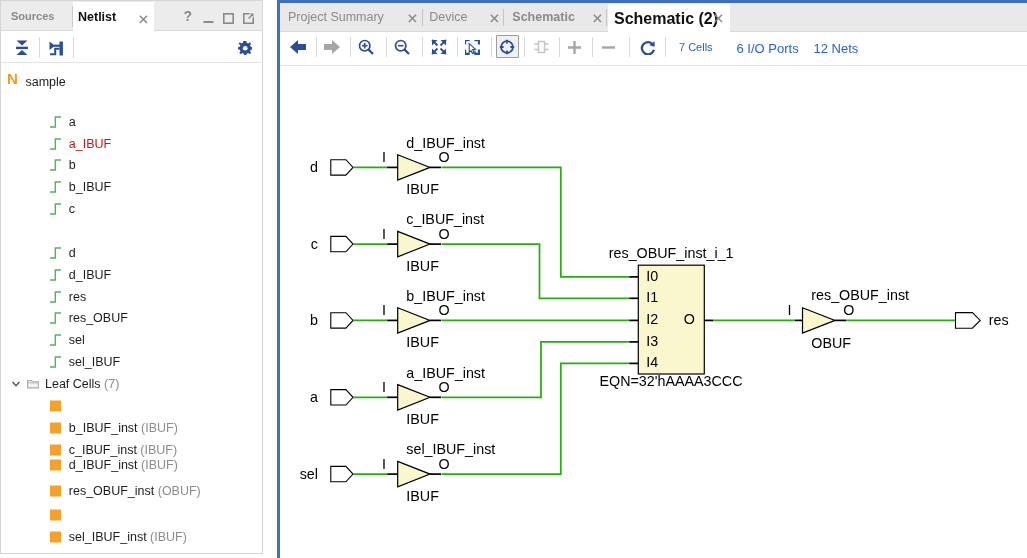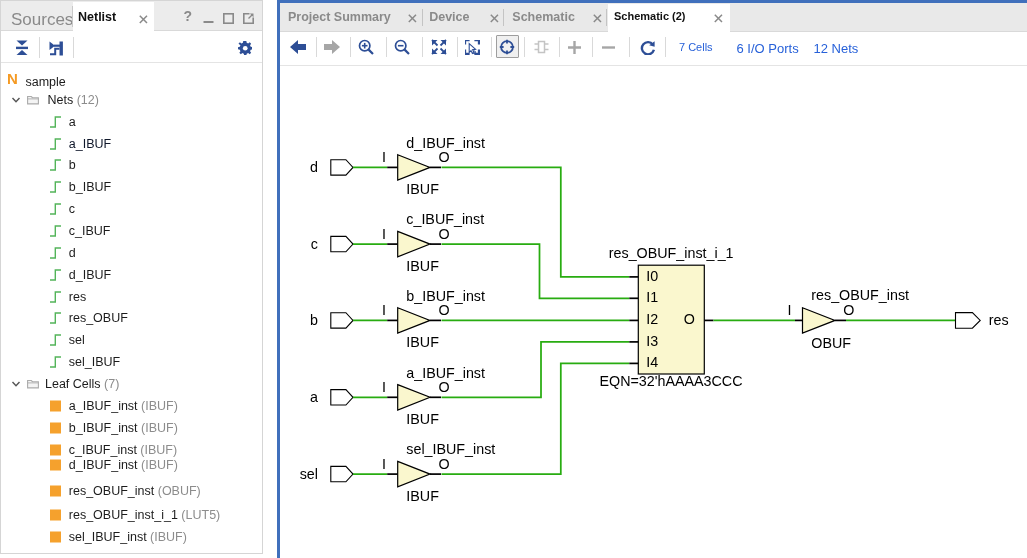--- a/index.html
+++ b/index.html
@@ -1,21 +1,21 @@
 <!DOCTYPE html>
 <html><head><meta charset="utf-8">
 <style>
 * { margin:0; padding:0; box-sizing:border-box; }
 html,body { width:1027px; height:558px; background:#fff; font-family:"Liberation Sans",sans-serif; overflow:hidden; position:relative; }
 </style></head>
 <body>
 
 <div style="position:absolute;left:0;top:0;width:263px;height:554px;background:#fff;border:1px solid #D5D5D5">
   <div style="position:absolute;left:0;top:0;width:261px;height:30px;background:#ECECEC;border-bottom:1px solid #D9D9D9"></div>
-  <span style="position:absolute;left:10px;top:9px;font-weight:normal;color:#8a8a8a;font-size:17px">Sources</span>
+  <span style="position:absolute;left:10px;top:9px;font-weight:bold;color:#8a8a8a;font-size:11px">Sources</span>
   <div style="position:absolute;left:71px;top:5px;width:1px;height:21px;background:#C9C9C9"></div>
   <div style="position:absolute;left:72px;top:1px;width:80.5px;height:30px;background:#fff"></div>
   <span style="position:absolute;left:77px;top:9px;font-weight:bold;color:#111;font-size:12.5px">Netlist</span>
   <svg width="9" height="9" style="position:absolute;left:138.4px;top:14px">
       <path d="M0.8,0.8 L8,8 M8,0.8 L0.8,8" stroke="#8a8a8a" stroke-width="1.5"></path>
     </svg>
   <div style="position:absolute;left:0;top:0;width:263px;height:28px;color:#8a8a8a">
       <span style="position:absolute;left:182.5px;top:7px;font-size:14px;font-weight:bold">?</span>
       <svg width="12" height="4" style="position:absolute;left:202px;top:19px">
         <path d="M0.5,2 H10.5" stroke="#8a8a8a" stroke-width="2"></path>
@@ -47,149 +47,126 @@
     </svg>
     <div style="position:absolute;left:38px;top:36px;width:1px;height:21px;background:#D9D9D9"></div>
     <div style="position:absolute;left:72px;top:36px;width:1px;height:21px;background:#D9D9D9"></div>
   <div style="position:absolute;left:0;top:0;width:261px;height:552px;overflow:hidden;font-size:12.5px;color:#0a0a0a">
   <div style="position:absolute;left:0;top:65.90px;width:261px;height:22px;line-height:22px;white-space:nowrap">
         <span style="position:absolute;left:6px;top:11px;transform:translateY(-50%);display:inline-flex">
           <span style="color:#F59A23;font-weight:bold;font-size:15px;line-height:15px">N</span>
         </span>
         <span style="position:absolute;left:24.5px;top:4px;color:#1c1c1c">sample</span>
       </div>
-<div style="position:absolute;left:0;top:87.77px;width:261px;height:22px;line-height:22px;white-space:nowrap">
+<div style="position:absolute;left:0;top:109.64px;width:261px;height:22px;line-height:22px;white-space:nowrap">
+        <span style="position:absolute;left:48px;top:11px;transform:translateY(-50%);display:inline-flex">
+          <svg width="14" height="14" viewBox="0 0 14 14" style="margin:0 0 0 0">
+            <path d="M1,12 H6.3 V2 H12" fill="none" stroke="#53B459" stroke-width="1.4"></path>
+          </svg>
+        </span>
+        <span style="position:absolute;left:67.8px;top:0;color:#1c1c1c">a</span>
+      </div>
+<div style="position:absolute;left:0;top:131.51px;width:261px;height:22px;line-height:22px;white-space:nowrap">
+        <span style="position:absolute;left:48px;top:11px;transform:translateY(-50%);display:inline-flex">
+          <svg width="14" height="14" viewBox="0 0 14 14" style="margin:0 0 0 0">
+            <path d="M1,12 H6.3 V2 H12" fill="none" stroke="#53B459" stroke-width="1.4"></path>
+          </svg>
+        </span>
+        <span style="position:absolute;left:67.8px;top:0;color:#b91c1c">a_IBUF</span>
+      </div>
+<div style="position:absolute;left:0;top:153.38px;width:261px;height:22px;line-height:22px;white-space:nowrap">
+        <span style="position:absolute;left:48px;top:11px;transform:translateY(-50%);display:inline-flex">
+          <svg width="14" height="14" viewBox="0 0 14 14" style="margin:0 0 0 0">
+            <path d="M1,12 H6.3 V2 H12" fill="none" stroke="#53B459" stroke-width="1.4"></path>
+          </svg>
+        </span>
+        <span style="position:absolute;left:67.8px;top:0;color:#1c1c1c">b</span>
+      </div>
+<div style="position:absolute;left:0;top:175.25px;width:261px;height:22px;line-height:22px;white-space:nowrap">
+        <span style="position:absolute;left:48px;top:11px;transform:translateY(-50%);display:inline-flex">
+          <svg width="14" height="14" viewBox="0 0 14 14" style="margin:0 0 0 0">
+            <path d="M1,12 H6.3 V2 H12" fill="none" stroke="#53B459" stroke-width="1.4"></path>
+          </svg>
+        </span>
+        <span style="position:absolute;left:67.8px;top:0;color:#1c1c1c">b_IBUF</span>
+      </div>
+<div style="position:absolute;left:0;top:197.12px;width:261px;height:22px;line-height:22px;white-space:nowrap">
+        <span style="position:absolute;left:48px;top:11px;transform:translateY(-50%);display:inline-flex">
+          <svg width="14" height="14" viewBox="0 0 14 14" style="margin:0 0 0 0">
+            <path d="M1,12 H6.3 V2 H12" fill="none" stroke="#53B459" stroke-width="1.4"></path>
+          </svg>
+        </span>
+        <span style="position:absolute;left:67.8px;top:0;color:#1c1c1c">c</span>
+      </div>
+<div style="position:absolute;left:0;top:240.86px;width:261px;height:22px;line-height:22px;white-space:nowrap">
+        <span style="position:absolute;left:48px;top:11px;transform:translateY(-50%);display:inline-flex">
+          <svg width="14" height="14" viewBox="0 0 14 14" style="margin:0 0 0 0">
+            <path d="M1,12 H6.3 V2 H12" fill="none" stroke="#53B459" stroke-width="1.4"></path>
+          </svg>
+        </span>
+        <span style="position:absolute;left:67.8px;top:0;color:#1c1c1c">d</span>
+      </div>
+<div style="position:absolute;left:0;top:262.73px;width:261px;height:22px;line-height:22px;white-space:nowrap">
+        <span style="position:absolute;left:48px;top:11px;transform:translateY(-50%);display:inline-flex">
+          <svg width="14" height="14" viewBox="0 0 14 14" style="margin:0 0 0 0">
+            <path d="M1,12 H6.3 V2 H12" fill="none" stroke="#53B459" stroke-width="1.4"></path>
+          </svg>
+        </span>
+        <span style="position:absolute;left:67.8px;top:0;color:#1c1c1c">d_IBUF</span>
+      </div>
+<div style="position:absolute;left:0;top:284.60px;width:261px;height:22px;line-height:22px;white-space:nowrap">
+        <span style="position:absolute;left:48px;top:11px;transform:translateY(-50%);display:inline-flex">
+          <svg width="14" height="14" viewBox="0 0 14 14" style="margin:0 0 0 0">
+            <path d="M1,12 H6.3 V2 H12" fill="none" stroke="#53B459" stroke-width="1.4"></path>
+          </svg>
+        </span>
+        <span style="position:absolute;left:67.8px;top:0;color:#1c1c1c">res</span>
+      </div>
+<div style="position:absolute;left:0;top:306.47px;width:261px;height:22px;line-height:22px;white-space:nowrap">
+        <span style="position:absolute;left:48px;top:11px;transform:translateY(-50%);display:inline-flex">
+          <svg width="14" height="14" viewBox="0 0 14 14" style="margin:0 0 0 0">
+            <path d="M1,12 H6.3 V2 H12" fill="none" stroke="#53B459" stroke-width="1.4"></path>
+          </svg>
+        </span>
+        <span style="position:absolute;left:67.8px;top:0;color:#1c1c1c">res_OBUF</span>
+      </div>
+<div style="position:absolute;left:0;top:328.34px;width:261px;height:22px;line-height:22px;white-space:nowrap">
+        <span style="position:absolute;left:48px;top:11px;transform:translateY(-50%);display:inline-flex">
+          <svg width="14" height="14" viewBox="0 0 14 14" style="margin:0 0 0 0">
+            <path d="M1,12 H6.3 V2 H12" fill="none" stroke="#53B459" stroke-width="1.4"></path>
+          </svg>
+        </span>
+        <span style="position:absolute;left:67.8px;top:0;color:#1c1c1c">sel</span>
+      </div>
+<div style="position:absolute;left:0;top:350.21px;width:261px;height:22px;line-height:22px;white-space:nowrap">
+        <span style="position:absolute;left:48px;top:11px;transform:translateY(-50%);display:inline-flex">
+          <svg width="14" height="14" viewBox="0 0 14 14" style="margin:0 0 0 0">
+            <path d="M1,12 H6.3 V2 H12" fill="none" stroke="#53B459" stroke-width="1.4"></path>
+          </svg>
+        </span>
+        <span style="position:absolute;left:67.8px;top:0;color:#1c1c1c">sel_IBUF</span>
+      </div>
+<div style="position:absolute;left:0;top:372.08px;width:261px;height:22px;line-height:22px;white-space:nowrap">
         <span style="position:absolute;left:10px;top:11px;transform:translateY(-50%);display:inline-flex">
           <svg width="10" height="10" viewBox="0 0 10 10">
             <path d="M1.5,3 L5,6.8 L8.5,3" fill="none" stroke="#555" stroke-width="1.4"></path>
           </svg>
         </span>
         <span style="position:absolute;left:26px;top:11px;transform:translateY(-50%);display:inline-flex">
           <svg width="12" height="11" viewBox="0 0 12 11">
             <path d="M0.6,9.4 V2 H4.3 L5.5,3.2 H11.4 V9.4 Z" fill="#F4F4F4" stroke="#ABABAB" stroke-width="1.1"></path>
             <path d="M0.6,4.4 H11.4" stroke="#ABABAB" stroke-width="0.9"></path>
           </svg>
         </span>
-        <span style="position:absolute;left:46.5px;top:0;color:#1c1c1c">Nets <span style="color:#8c8c8c">(12)</span></span>
-      </div>
-<div style="position:absolute;left:0;top:109.64px;width:261px;height:22px;line-height:22px;white-space:nowrap">
-        <span style="position:absolute;left:48px;top:11px;transform:translateY(-50%);display:inline-flex">
-          <svg width="14" height="14" viewBox="0 0 14 14" style="margin:0 0 0 0">
-            <path d="M1,12 H6.3 V2 H12" fill="none" stroke="#53B459" stroke-width="1.4"></path>
-          </svg>
-        </span>
-        <span style="position:absolute;left:67.8px;top:0;color:#1c1c1c">a</span>
-      </div>
-<div style="position:absolute;left:0;top:131.51px;width:261px;height:22px;line-height:22px;white-space:nowrap">
-        <span style="position:absolute;left:48px;top:11px;transform:translateY(-50%);display:inline-flex">
-          <svg width="14" height="14" viewBox="0 0 14 14" style="margin:0 0 0 0">
-            <path d="M1,12 H6.3 V2 H12" fill="none" stroke="#53B459" stroke-width="1.4"></path>
-          </svg>
-        </span>
-        <span style="position:absolute;left:67.8px;top:0;color:#0f172a">a_IBUF</span>
-      </div>
-<div style="position:absolute;left:0;top:153.38px;width:261px;height:22px;line-height:22px;white-space:nowrap">
-        <span style="position:absolute;left:48px;top:11px;transform:translateY(-50%);display:inline-flex">
-          <svg width="14" height="14" viewBox="0 0 14 14" style="margin:0 0 0 0">
-            <path d="M1,12 H6.3 V2 H12" fill="none" stroke="#53B459" stroke-width="1.4"></path>
-          </svg>
-        </span>
-        <span style="position:absolute;left:67.8px;top:0;color:#1c1c1c">b</span>
-      </div>
-<div style="position:absolute;left:0;top:175.25px;width:261px;height:22px;line-height:22px;white-space:nowrap">
-        <span style="position:absolute;left:48px;top:11px;transform:translateY(-50%);display:inline-flex">
-          <svg width="14" height="14" viewBox="0 0 14 14" style="margin:0 0 0 0">
-            <path d="M1,12 H6.3 V2 H12" fill="none" stroke="#53B459" stroke-width="1.4"></path>
-          </svg>
-        </span>
-        <span style="position:absolute;left:67.8px;top:0;color:#1c1c1c">b_IBUF</span>
-      </div>
-<div style="position:absolute;left:0;top:197.12px;width:261px;height:22px;line-height:22px;white-space:nowrap">
-        <span style="position:absolute;left:48px;top:11px;transform:translateY(-50%);display:inline-flex">
-          <svg width="14" height="14" viewBox="0 0 14 14" style="margin:0 0 0 0">
-            <path d="M1,12 H6.3 V2 H12" fill="none" stroke="#53B459" stroke-width="1.4"></path>
-          </svg>
-        </span>
-        <span style="position:absolute;left:67.8px;top:0;color:#1c1c1c">c</span>
-      </div>
-<div style="position:absolute;left:0;top:218.99px;width:261px;height:22px;line-height:22px;white-space:nowrap">
-        <span style="position:absolute;left:48px;top:11px;transform:translateY(-50%);display:inline-flex">
-          <svg width="14" height="14" viewBox="0 0 14 14" style="margin:0 0 0 0">
-            <path d="M1,12 H6.3 V2 H12" fill="none" stroke="#53B459" stroke-width="1.4"></path>
-          </svg>
-        </span>
-        <span style="position:absolute;left:67.8px;top:0;color:#1c1c1c">c_IBUF</span>
-      </div>
-<div style="position:absolute;left:0;top:240.86px;width:261px;height:22px;line-height:22px;white-space:nowrap">
-        <span style="position:absolute;left:48px;top:11px;transform:translateY(-50%);display:inline-flex">
-          <svg width="14" height="14" viewBox="0 0 14 14" style="margin:0 0 0 0">
-            <path d="M1,12 H6.3 V2 H12" fill="none" stroke="#53B459" stroke-width="1.4"></path>
-          </svg>
-        </span>
-        <span style="position:absolute;left:67.8px;top:0;color:#1c1c1c">d</span>
-      </div>
-<div style="position:absolute;left:0;top:262.73px;width:261px;height:22px;line-height:22px;white-space:nowrap">
-        <span style="position:absolute;left:48px;top:11px;transform:translateY(-50%);display:inline-flex">
-          <svg width="14" height="14" viewBox="0 0 14 14" style="margin:0 0 0 0">
-            <path d="M1,12 H6.3 V2 H12" fill="none" stroke="#53B459" stroke-width="1.4"></path>
-          </svg>
-        </span>
-        <span style="position:absolute;left:67.8px;top:0;color:#1c1c1c">d_IBUF</span>
-      </div>
-<div style="position:absolute;left:0;top:284.60px;width:261px;height:22px;line-height:22px;white-space:nowrap">
-        <span style="position:absolute;left:48px;top:11px;transform:translateY(-50%);display:inline-flex">
-          <svg width="14" height="14" viewBox="0 0 14 14" style="margin:0 0 0 0">
-            <path d="M1,12 H6.3 V2 H12" fill="none" stroke="#53B459" stroke-width="1.4"></path>
-          </svg>
-        </span>
-        <span style="position:absolute;left:67.8px;top:0;color:#1c1c1c">res</span>
-      </div>
-<div style="position:absolute;left:0;top:306.47px;width:261px;height:22px;line-height:22px;white-space:nowrap">
-        <span style="position:absolute;left:48px;top:11px;transform:translateY(-50%);display:inline-flex">
-          <svg width="14" height="14" viewBox="0 0 14 14" style="margin:0 0 0 0">
-            <path d="M1,12 H6.3 V2 H12" fill="none" stroke="#53B459" stroke-width="1.4"></path>
-          </svg>
-        </span>
-        <span style="position:absolute;left:67.8px;top:0;color:#1c1c1c">res_OBUF</span>
-      </div>
-<div style="position:absolute;left:0;top:328.34px;width:261px;height:22px;line-height:22px;white-space:nowrap">
-        <span style="position:absolute;left:48px;top:11px;transform:translateY(-50%);display:inline-flex">
-          <svg width="14" height="14" viewBox="0 0 14 14" style="margin:0 0 0 0">
-            <path d="M1,12 H6.3 V2 H12" fill="none" stroke="#53B459" stroke-width="1.4"></path>
-          </svg>
-        </span>
-        <span style="position:absolute;left:67.8px;top:0;color:#1c1c1c">sel</span>
-      </div>
-<div style="position:absolute;left:0;top:350.21px;width:261px;height:22px;line-height:22px;white-space:nowrap">
-        <span style="position:absolute;left:48px;top:11px;transform:translateY(-50%);display:inline-flex">
-          <svg width="14" height="14" viewBox="0 0 14 14" style="margin:0 0 0 0">
-            <path d="M1,12 H6.3 V2 H12" fill="none" stroke="#53B459" stroke-width="1.4"></path>
-          </svg>
-        </span>
-        <span style="position:absolute;left:67.8px;top:0;color:#1c1c1c">sel_IBUF</span>
-      </div>
-<div style="position:absolute;left:0;top:372.08px;width:261px;height:22px;line-height:22px;white-space:nowrap">
-        <span style="position:absolute;left:10px;top:11px;transform:translateY(-50%);display:inline-flex">
-          <svg width="10" height="10" viewBox="0 0 10 10">
-            <path d="M1.5,3 L5,6.8 L8.5,3" fill="none" stroke="#555" stroke-width="1.4"></path>
-          </svg>
-        </span>
-        <span style="position:absolute;left:26px;top:11px;transform:translateY(-50%);display:inline-flex">
-          <svg width="12" height="11" viewBox="0 0 12 11">
-            <path d="M0.6,9.4 V2 H4.3 L5.5,3.2 H11.4 V9.4 Z" fill="#F4F4F4" stroke="#ABABAB" stroke-width="1.1"></path>
-            <path d="M0.6,4.4 H11.4" stroke="#ABABAB" stroke-width="0.9"></path>
-          </svg>
-        </span>
         <span style="position:absolute;left:44px;top:0;color:#1c1c1c">Leaf Cells <span style="color:#8c8c8c">(7)</span></span>
       </div>
 <div style="position:absolute;left:0;top:393.95px;width:261px;height:22px;line-height:22px;white-space:nowrap">
         <span style="position:absolute;left:48.5px;top:11px;transform:translateY(-50%);display:inline-flex">
           <span style="display:inline-block;width:11px;height:11px;background:#F5A12D"></span>
         </span>
-        <span style="position:absolute;left:67.8px;top:0;color:#1c1c1c">a_IBUF_inst <span style="color:#8c8c8c">(IBUF)</span></span>
       </div>
 <div style="position:absolute;left:0;top:415.82px;width:261px;height:22px;line-height:22px;white-space:nowrap">
         <span style="position:absolute;left:48.5px;top:11px;transform:translateY(-50%);display:inline-flex">
           <span style="display:inline-block;width:11px;height:11px;background:#F5A12D"></span>
         </span>
         <span style="position:absolute;left:67.8px;top:0;color:#1c1c1c">b_IBUF_inst <span style="color:#8c8c8c">(IBUF)</span></span>
       </div>
 <div style="position:absolute;left:0;top:437.69px;width:261px;height:22px;line-height:22px;white-space:nowrap">
         <span style="position:absolute;left:48.5px;top:11px;transform:translateY(-50%);display:inline-flex">
           <span style="display:inline-block;width:11px;height:11px;background:#F5A12D"></span>
@@ -205,52 +182,51 @@
 <div style="position:absolute;left:0;top:479px;width:261px;height:22px;line-height:22px;white-space:nowrap">
         <span style="position:absolute;left:48.5px;top:11px;transform:translateY(-50%);display:inline-flex">
           <span style="display:inline-block;width:11px;height:11px;background:#F5A12D"></span>
         </span>
         <span style="position:absolute;left:67.8px;top:0;color:#1c1c1c">res_OBUF_inst <span style="color:#8c8c8c">(OBUF)</span></span>
       </div>
 <div style="position:absolute;left:0;top:503.30px;width:261px;height:22px;line-height:22px;white-space:nowrap">
         <span style="position:absolute;left:48.5px;top:11px;transform:translateY(-50%);display:inline-flex">
           <span style="display:inline-block;width:11px;height:11px;background:#F5A12D"></span>
         </span>
-        <span style="position:absolute;left:67.8px;top:0;color:#1c1c1c">res_OBUF_inst_i_1 <span style="color:#8c8c8c">(LUT5)</span></span>
       </div>
 <div style="position:absolute;left:0;top:525.17px;width:261px;height:22px;line-height:22px;white-space:nowrap">
         <span style="position:absolute;left:48.5px;top:11px;transform:translateY(-50%);display:inline-flex">
           <span style="display:inline-block;width:11px;height:11px;background:#F5A12D"></span>
         </span>
         <span style="position:absolute;left:67.8px;top:0;color:#1c1c1c">sel_IBUF_inst <span style="color:#8c8c8c">(IBUF)</span></span>
       </div>
   </div>
 </div>
 
 <div style="position:absolute;left:276.5px;top:0;width:750.5px;height:558px;background:#fff;border-left:3.5px solid #4070BC;border-top:3.5px solid #4070BC">
   <div style="position:absolute;left:0;top:0;width:747px;height:29px;background:#E9E9E9;border-bottom:1px solid #D9D9D9"></div>
   <div style="position:absolute;left:0;top:29.5px;width:747px;height:33.5px;background:#fff;border-bottom:1px solid #E4E4E4"></div>
 </div>
-<span style="position:absolute;left:288px;top:10px;font-weight:bold;color:#8a8a8a;font-size:12.5px">Project Summary</span>
+<span style="position:absolute;left:288px;top:10px;font-weight:normal;color:#8a8a8a;font-size:12.5px">Project Summary</span>
 <svg width="9" height="9" style="position:absolute;left:408.2px;top:14px">
     <path d="M0.8,0.8 L8,8 M8,0.8 L0.8,8" stroke="#8a8a8a" stroke-width="1.5"></path>
   </svg>
 <div style="position:absolute;left:422.4px;top:9px;width:1px;height:17px;background:#C4C4C4"></div>
-<span style="position:absolute;left:429.2px;top:10px;font-weight:bold;color:#8a8a8a;font-size:12.5px">Device</span>
+<span style="position:absolute;left:429.2px;top:10px;font-weight:normal;color:#8a8a8a;font-size:12.5px">Device</span>
 <svg width="9" height="9" style="position:absolute;left:490px;top:14px">
     <path d="M0.8,0.8 L8,8 M8,0.8 L0.8,8" stroke="#8a8a8a" stroke-width="1.5"></path>
   </svg>
 <div style="position:absolute;left:503.4px;top:9px;width:1px;height:17px;background:#C4C4C4"></div>
 <span style="position:absolute;left:512.3px;top:10px;font-weight:bold;color:#8a8a8a;font-size:12.5px">Schematic</span>
 <svg width="9" height="9" style="position:absolute;left:593.2px;top:14px">
     <path d="M0.8,0.8 L8,8 M8,0.8 L0.8,8" stroke="#8a8a8a" stroke-width="1.5"></path>
   </svg>
 <div style="position:absolute;left:605.8px;top:9px;width:1px;height:17px;background:#C4C4C4"></div>
 <div style="position:absolute;left:607.5px;top:4px;width:122px;height:29px;background:#fff"></div>
-<span style="position:absolute;left:614px;top:10px;font-weight:bold;color:#111;font-size:11px">Schematic (2)</span>
+<span style="position:absolute;left:614px;top:10px;font-weight:bold;color:#111;font-size:16px">Schematic (2)</span>
 <svg width="9" height="9" style="position:absolute;left:714.2px;top:14px">
     <path d="M0.8,0.8 L8,8 M8,0.8 L0.8,8" stroke="#8a8a8a" stroke-width="1.5"></path>
   </svg>
 <svg width="16" height="16" viewBox="0 0 16 16" style="position:absolute;left:290px;top:39px">
     <path d="M0,8 L8,1 L8,5 H16 V11 H8 V15 Z" fill="#2D4E96"></path>
   </svg>
 <div style="position:absolute;left:316px;top:37px;width:1px;height:20px;background:#D9D9D9"></div>
 <svg width="16" height="16" viewBox="0 0 16 16" style="position:absolute;left:324px;top:39px">
     <path d="M0,8 L8,1 L8,5 H16 V11 H8 V15 Z" fill="#A6A6A6" transform="scale(-1,1) translate(-16,0)"></path>
   </svg>

